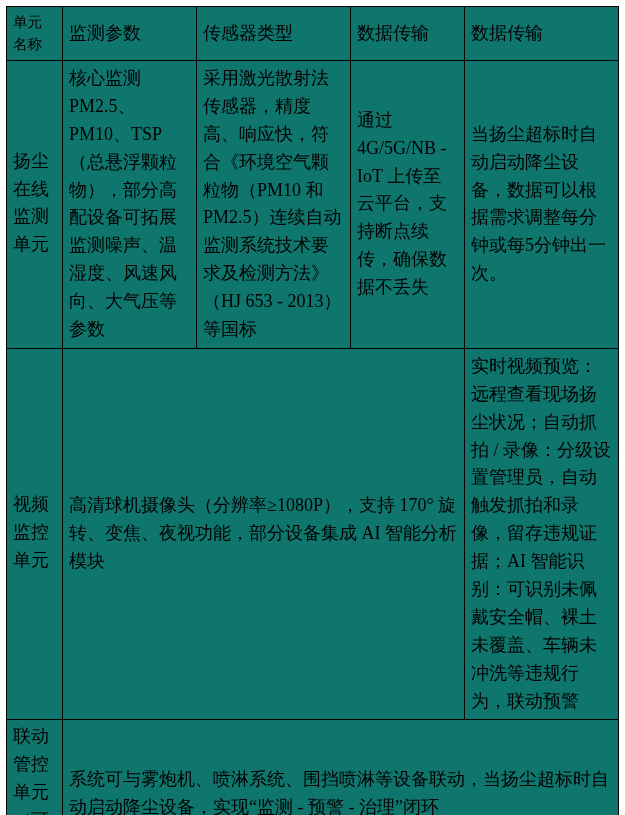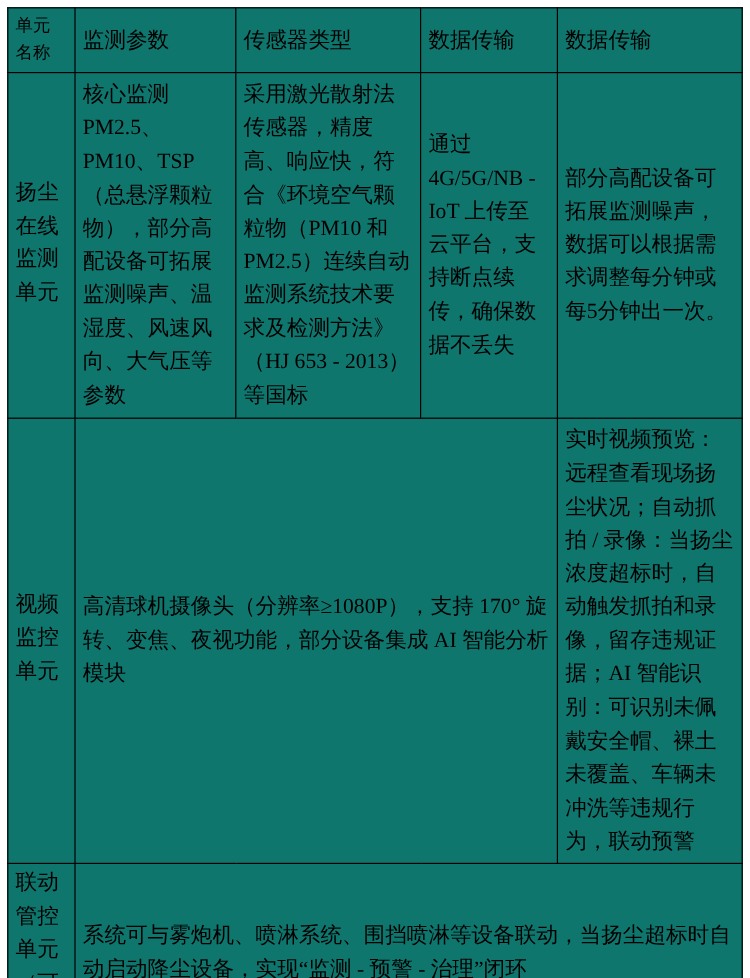--- a/index.html
+++ b/index.html
@@ -106,31 +106,31 @@
       <tr class="r1">
         <td class="unit-name">
           <div>扬尘</div>
           <div>在线</div>
           <div>监测</div>
           <div>单元</div>
         </td>
         <td class="body-cell">核心监测 PM2.5、PM10、TSP（总悬浮颗粒物），部分高配设备可拓展监测噪声、温湿度、风速风向、大气压等参数</td>
         <td class="body-cell">采用激光散射法传感器，精度高、响应快，符合《环境空气颗粒物（PM10 和 PM2.5）连续自动监测系统技术要求及检测方法》（HJ 653 - 2013）等国标</td>
         <td class="body-cell">通过 4G/5G/NB - IoT 上传至云平台，支持断点续传，确保数据不丢失</td>
-        <td class="body-cell">部分高配设备可拓展监测噪声，数据可以根据需求调整每分钟或每5分钟出一次。</td>
+        <td class="body-cell">当扬尘超标时自动启动降尘设备，数据可以根据需求调整每分钟或每5分钟出一次。</td>
       </tr>
 
       <tr class="r2">
         <td class="unit-name">
           <div>视频</div>
           <div>监控</div>
           <div>单元</div>
         </td>
         <td class="body-cell wide" colspan="3">高清球机摄像头（分辨率≥1080P），支持 170° 旋转、变焦、夜视功能，部分设备集成 AI 智能分析模块</td>
-        <td class="body-cell">实时视频预览：远程查看现场扬尘状况；自动抓拍 / 录像：当扬尘浓度超标时，自动触发抓拍和录像，留存违规证据；AI 智能识别：可识别未佩戴安全帽、裸土未覆盖、车辆未冲洗等违规行为，联动预警</td>
+        <td class="body-cell">实时视频预览：远程查看现场扬尘状况；自动抓拍 / 录像：分级设置管理员，自动触发抓拍和录像，留存违规证据；AI 智能识别：可识别未佩戴安全帽、裸土未覆盖、车辆未冲洗等违规行为，联动预警</td>
       </tr>
 
       <tr class="r3">
         <td class="unit-name">
           <div>联动</div>
           <div>管控</div>
           <div>单元</div>
           <div>（可</div>
           <div>选）</div>
         </td>

